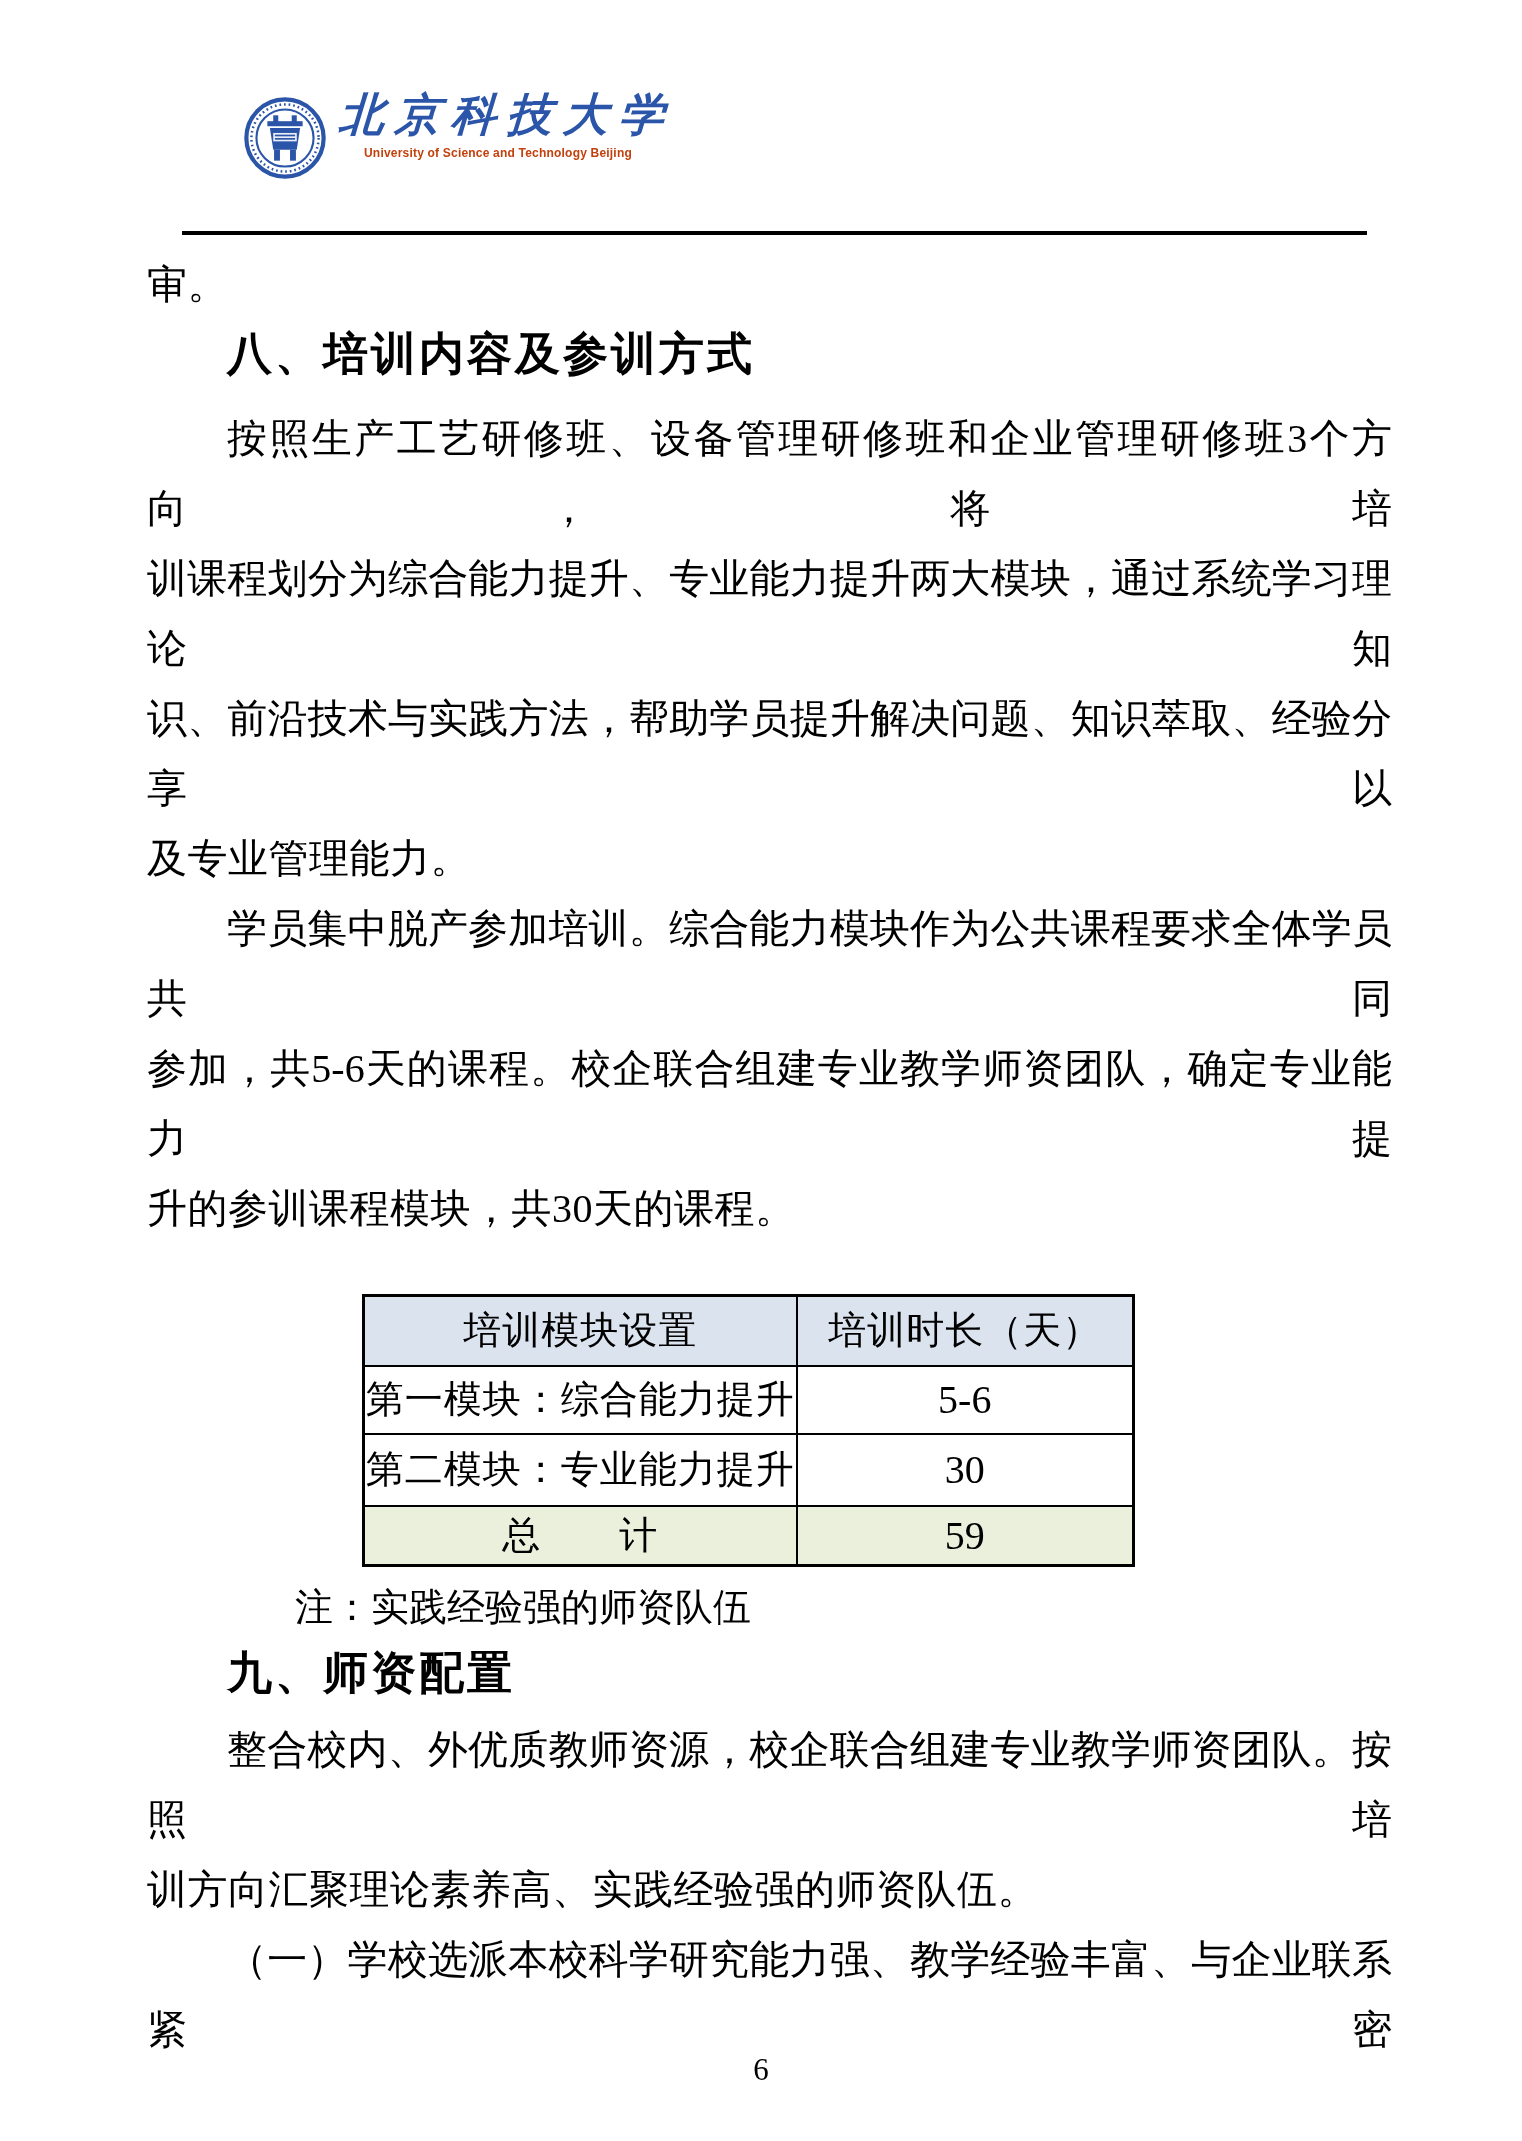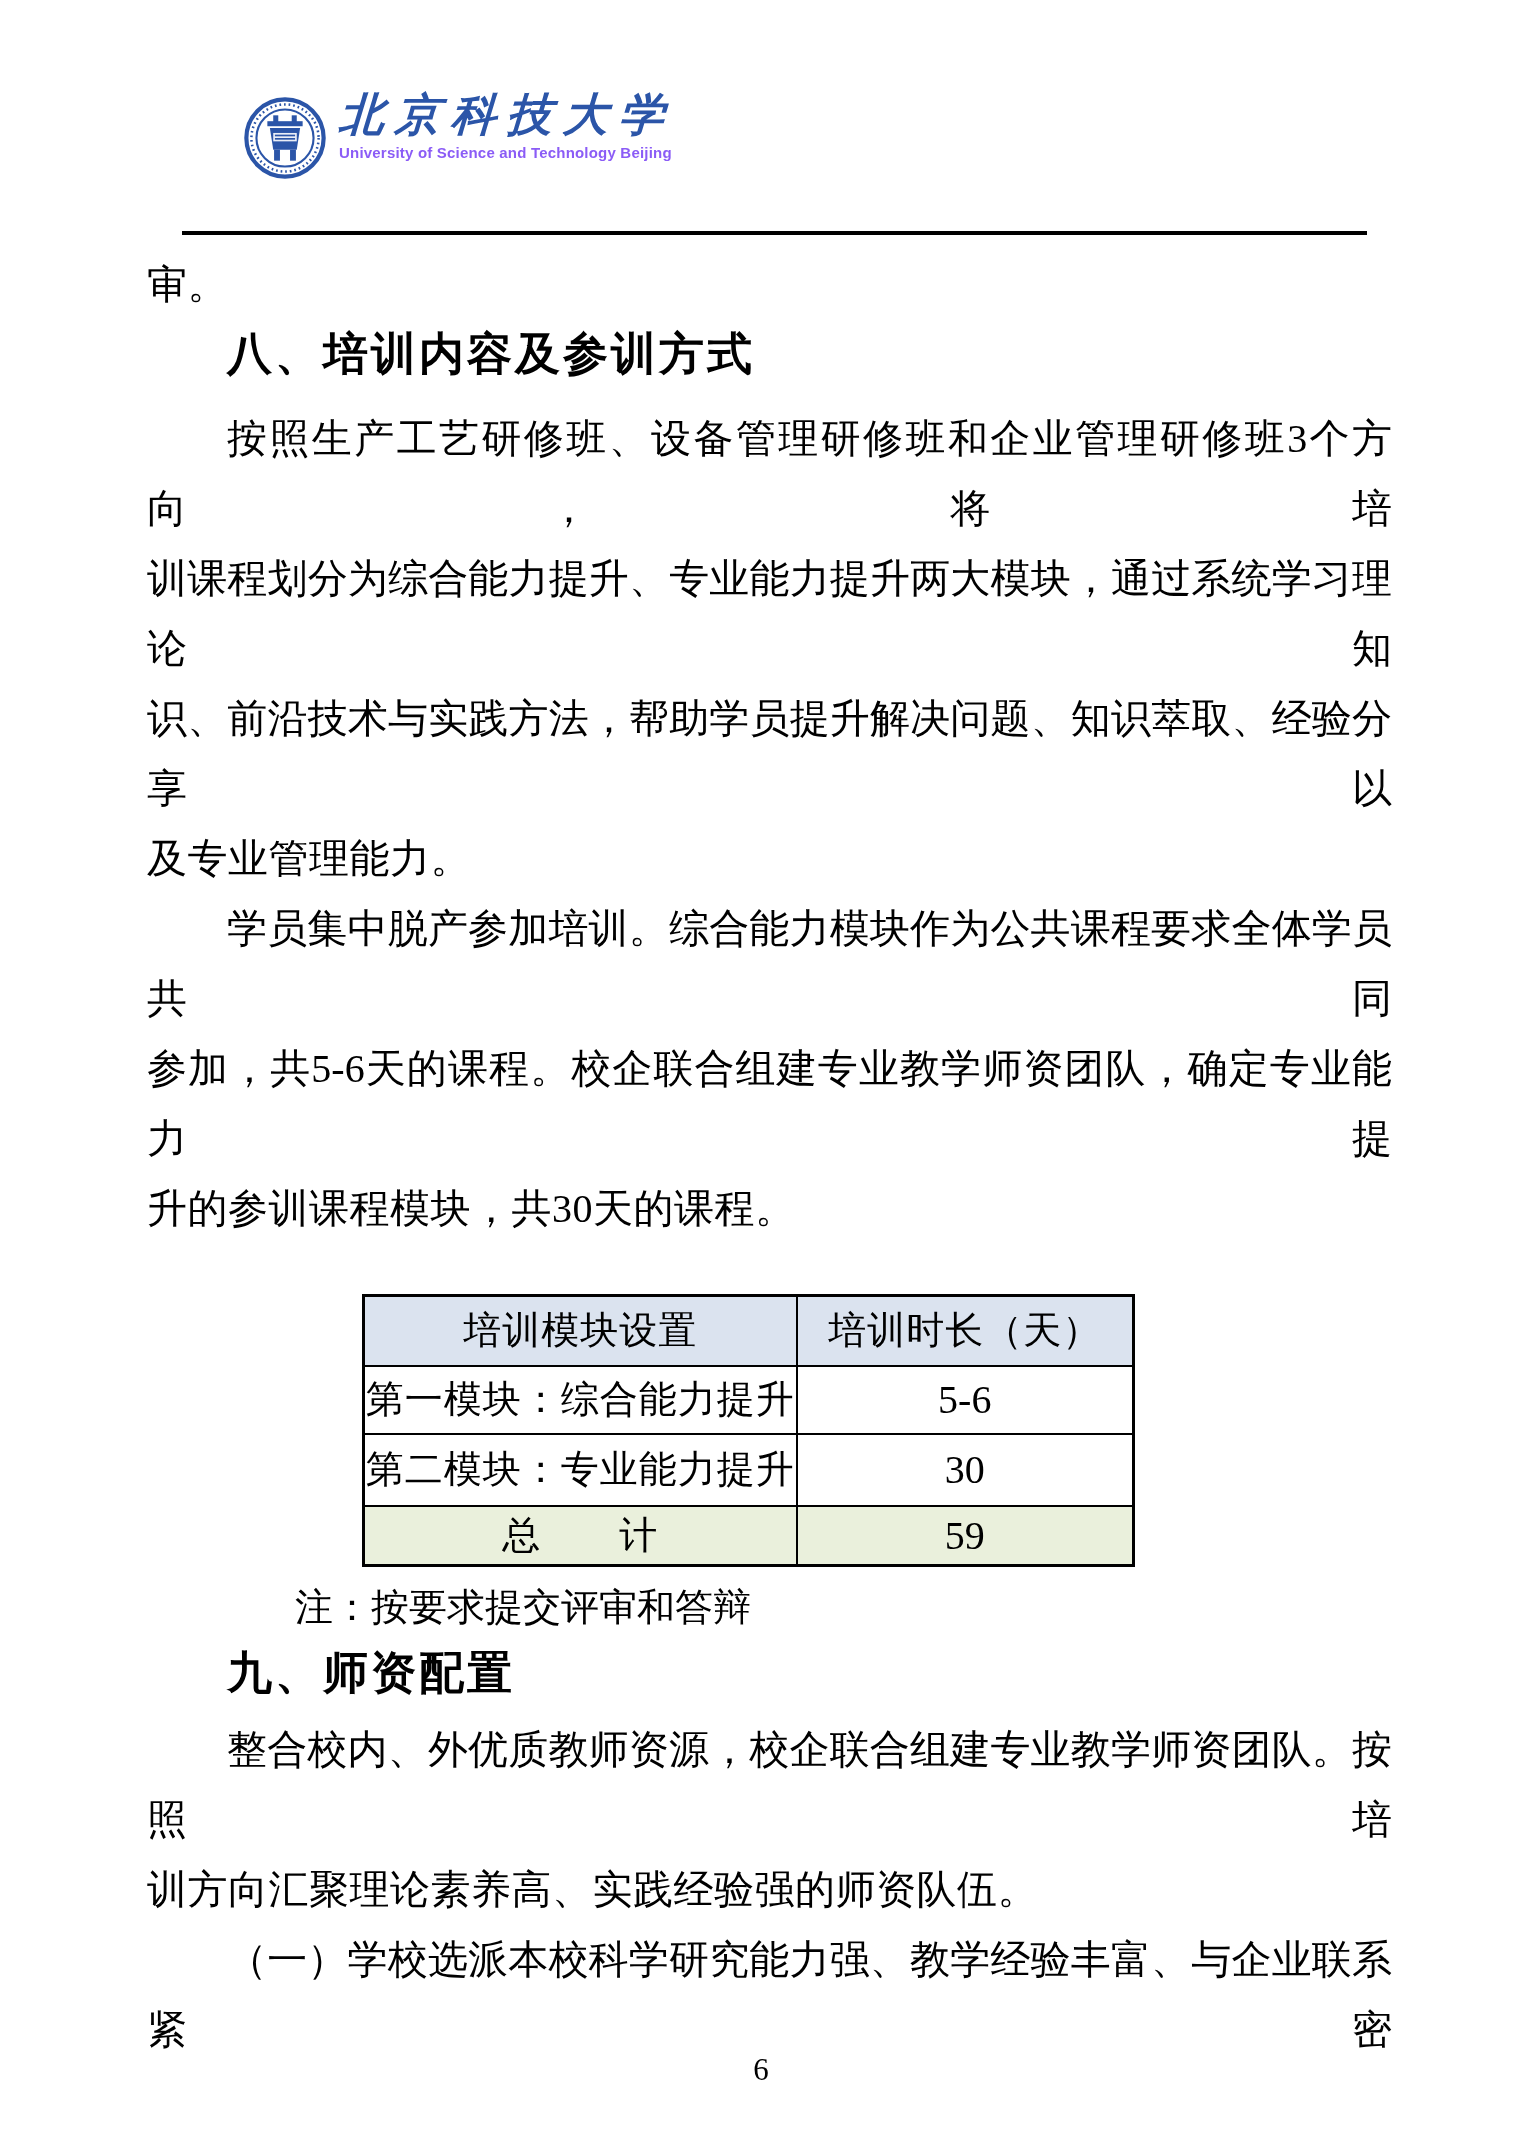--- a/index.html
+++ b/index.html
@@ -31,26 +31,27 @@
     font-size: 45px;
     line-height: 50px;
     letter-spacing: 11px;
     color: #2b55a8;
     white-space: nowrap;
     transform: skewX(-3deg);
   }
   .logo-en {
     font-family: "Liberation Sans", sans-serif;
     font-weight: bold;
-    font-size: 15px;
+    font-size: 12px;
     line-height: 20px;
     letter-spacing: 0.2px;
-    color: #8b5cf6;
+    color: #c2410c;
     margin-top: 3px;
     white-space: nowrap;
+    margin-left: 25px;
   }
   .rule {
     position: absolute;
     left: 182px;
     top: 231px;
     width: 1185px;
     height: 4px;
     background: #000;
   }
 
@@ -188,21 +189,21 @@
           <td class="cell-cn">第二模块：专业能力提升</td>
           <td class="cell-num">30</td>
         </tr>
         <tr class="tot">
           <td class="cell-cn">总　　计</td>
           <td class="cell-num">59</td>
         </tr>
       </tbody>
         </table>
     </div>
-    <div class="tbl-note">注：按要求提交评审和答辩</div>
+    <div class="tbl-note">注：实践经验强的师资队伍</div>
 
     <div class="hd hd-9">九、师资配置</div>
     <div class="ln fill ind">整合校内、外优质教师资源，校企联合组建专业教学师资团队。按照培</div>
     <div class="ln">训方向汇聚理论素养高、实践经验强的师资队伍。</div>
     <div class="ln fill ind">（一）学校选派本校科学研究能力强、教学经验丰富、与企业联系紧密</div>
 
   </div>
 
   <div class="footer">6</div>
 

